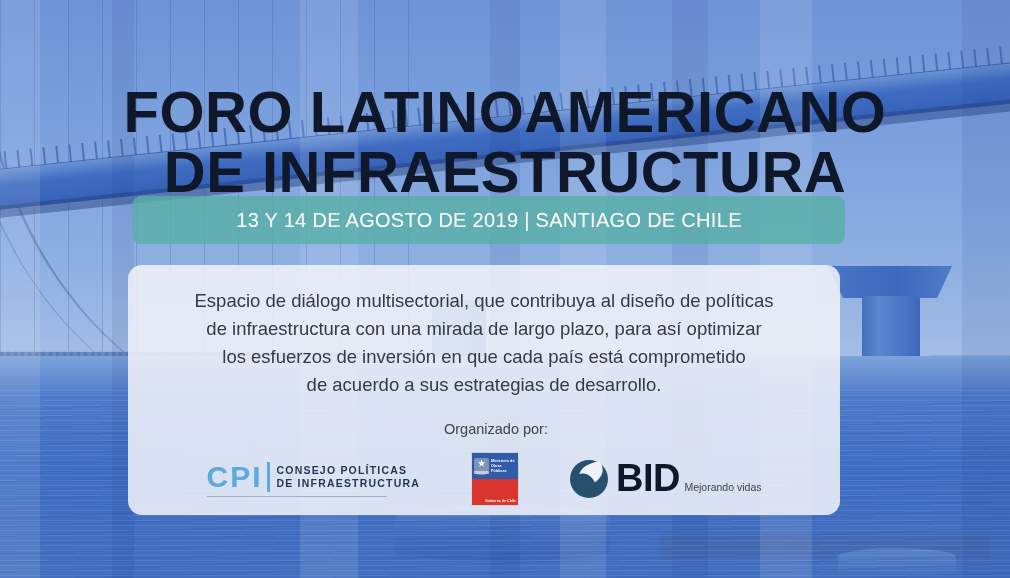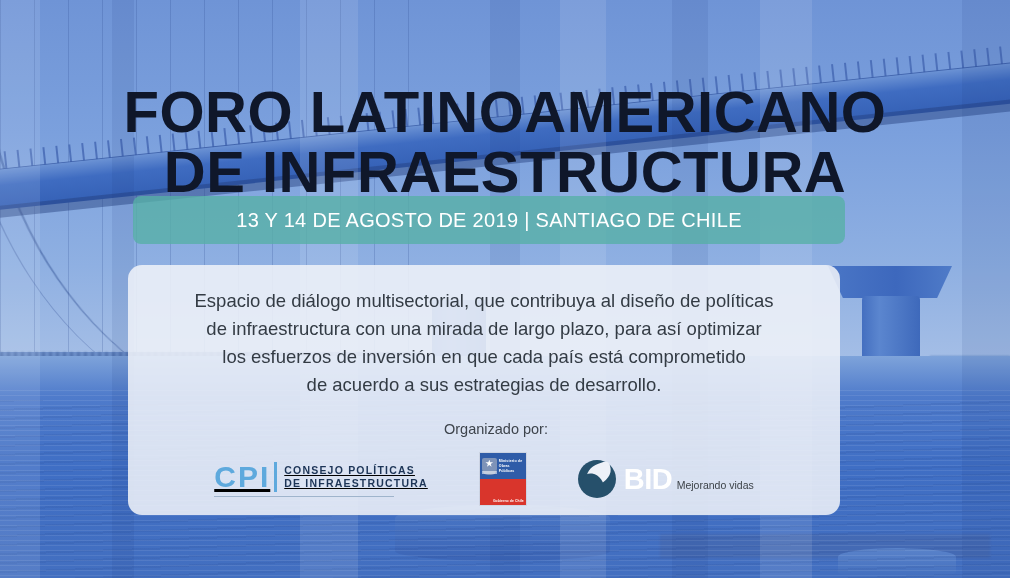--- a/index.html
+++ b/index.html
@@ -192,21 +192,21 @@
 
   .logos {
     display:flex;
     align-items:center;
     justify-content:center;
     gap:52px;
     margin-top:16px;
   }
 
   
-  .logo-cpi { display:flex; align-items:center;text-decoration:underline; }
+  .logo-cpi { display:flex; align-items:center; }
   .cpi-block { display:flex; align-items:center; }
   .cpi-letters {
     color:#5ea9dd;
     font-size:30px;
     font-weight:bold;
     letter-spacing:2px;
     line-height:30px;
   }
   .cpi-divider {
     width:3px; height:30px; background:#5ea9dd; margin:0 7px 0 4px;
@@ -285,21 +285,21 @@
   .bid-mark:after {
     content:"";
     position:absolute; left:4px; top:14px;
     width:22px; height:20px;
     background:#26506b;
     border-radius:40% 70% 20% 60%;
     transform:rotate(12deg);
   }
   .bid-txt { text-align:left; }
   .bid-name {
-    color:#ffffff; font-size:29px; font-weight:bold;
+    color:#0f172a; font-size:38px; font-weight:bold;
     letter-spacing:-0.5px; line-height:29px;text-align:right;
   }
   .bid-tag {
     color:#3d4349; font-size:10.5px; line-height:13px; margin-top:16px;
   }
 </style>
 </head>
 <body>
 
 <div class="poster">

